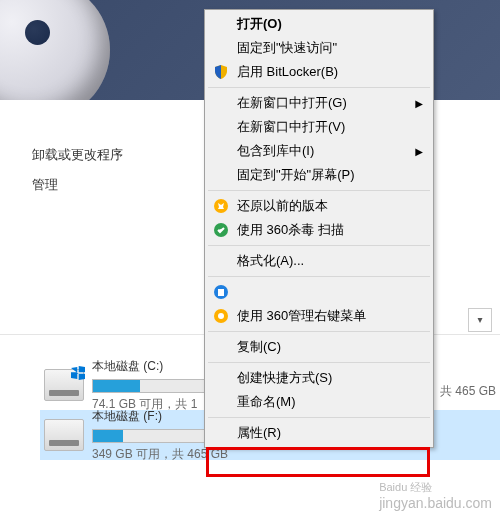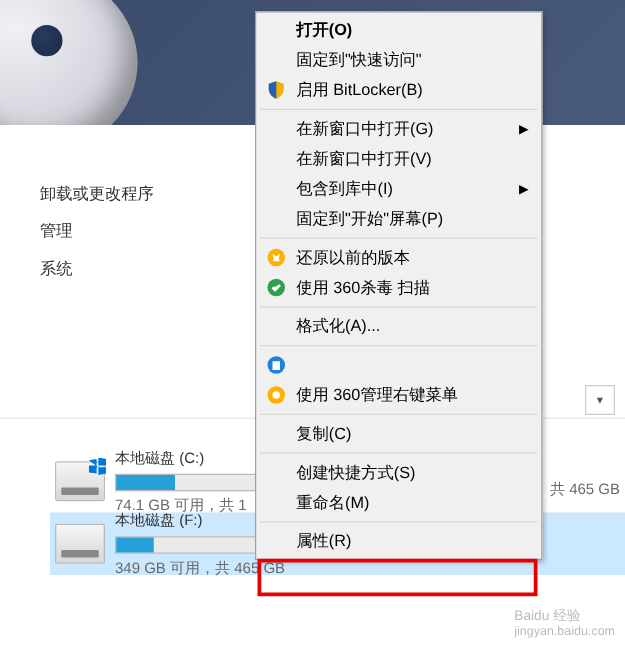--- a/index.html
+++ b/index.html
@@ -96,31 +96,30 @@
   .red-box {
     position: absolute; left: 206px; top: 447px;
     width: 224px; height: 30px;
     border: 3px solid #e60000; pointer-events: none;
   }
   
   .watermark {
     position: absolute; right: 8px; bottom: 6px;
     font-size: 11px; color: #bbb; 
   }
-  .watermark .sub { font-size: 10px; display: block; text-align: right; }
+  .watermark .sub { font-size: 14px; display: block; text-align: right; }
 </style>
 </head>
 <body>
 
 <div class="header-bg"></div>
 
 <div class="sidebar">
   <div class="sidebar-item">卸载或更改程序</div>
   <div class="sidebar-item">管理</div>
-  <div class="sidebar-item">系统</div>
 </div>
 
 <div class="explorer-line">
   <div class="dropdown-arrow">▾</div>
 </div>
 
 <div class="drive-area">
   <div class="drive-row">
     <div class="drive-icon win"></div>
     <div class="drive-info">

